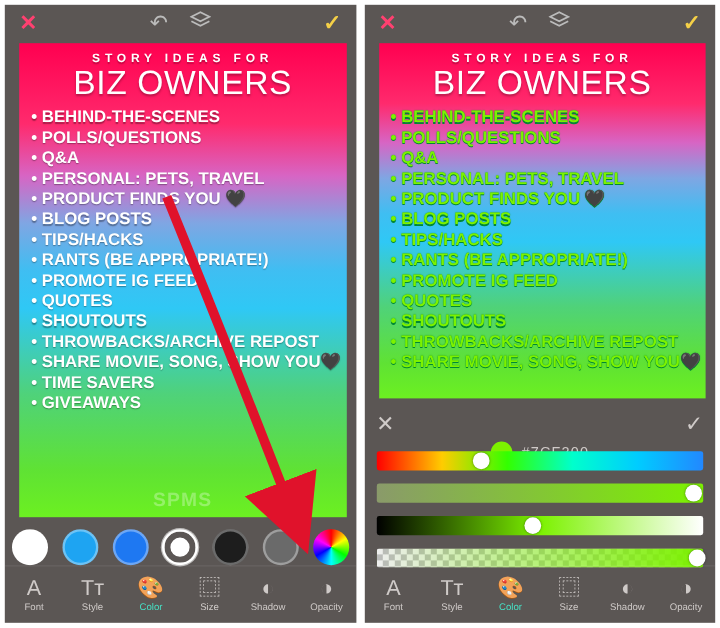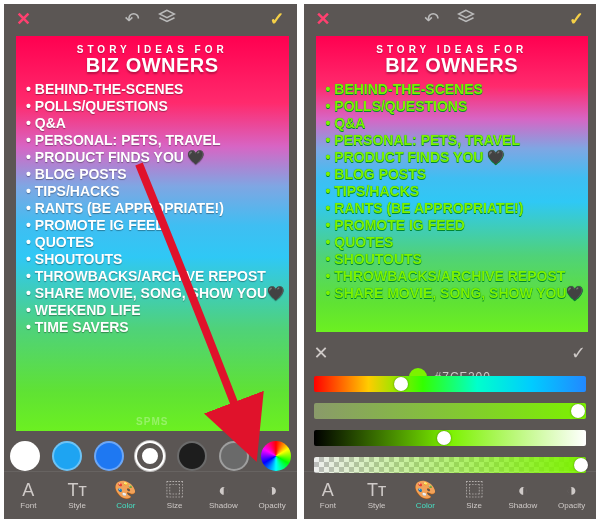--- a/index.html
+++ b/index.html
@@ -14,27 +14,27 @@
   .topbar-group { display: flex; align-items: center; gap: 18px; }
   .canvas {
     margin: 2px 8px 0 12px;
     height: 395px;
     position: relative;
     background: linear-gradient(180deg, #ff0050 0%, #ff2a6d 17%, #d765c4 28%, #7fa6e3 38%, #3fbef2 48%, #2fc8f5 56%, #4fd27a 74%, #5fe234 90%, #6cf021 100%);
     padding: 8px 10px 4px 10px;
     overflow: hidden;
   }
   .subtitle { color: #fff; font-size: 10px; letter-spacing: 4px; text-align: center; font-weight: 600; text-shadow: 0 1px 1px rgba(0,0,0,.25);}
-  .title { color: #fff; font-size: 20px; font-weight: 700; text-align: center; letter-spacing: 0.5px; text-shadow: 0 2px 2px rgba(0,0,0,.3); margin-bottom: 6px; line-height: 1;}
+  .title { color: #fff; font-size: 28px; font-weight: 400; text-align: center; letter-spacing: 0.5px; text-shadow: 0 2px 2px rgba(0,0,0,.3); margin-bottom: 6px; line-height: 1;}
   .bullets { list-style: none; }
   .bullets li { color: #fff; font-size: 14px; font-weight: 800; line-height: 17px; text-shadow: 0 1px 1px rgba(0,0,0,.35); white-space: nowrap; }
   .bullets li::before { content: "• "; }
   .canvas.short { height: 296px; }
   .canvas.short .bullets li { color: #7cf200; text-shadow: 0 1px 0 #083, 0 0 1px #083; }
-  .watermark { position: absolute; bottom: 4px; left: 50%; transform: translateX(-50%); color: rgba(255,255,255,.3); font-size: 10px; font-weight: 900; letter-spacing: 1px; }
+  .watermark { position: absolute; bottom: 4px; left: 50%; transform: translateX(-50%); color: rgba(255,255,255,.3); font-size: 16px; font-weight: 900; letter-spacing: 1px; }
   .swatches { padding: 10px 6px 6px 6px; display: flex; align-items: center; justify-content: space-between; }
   .sw { width: 30px; height: 30px; border-radius: 50%; border: 2px solid rgba(255,255,255,.35); }
   .sw.ring { box-shadow: inset 0 0 0 5px #5b5654, 0 0 0 1px rgba(255,255,255,.6); }
   .sw.rainbow { background: conic-gradient(red, yellow, lime, cyan, blue, magenta, red); border: none; }
   .tabs { position: absolute; bottom: 0; left: 0; right: 0; height: 48px; display: flex; border-top: 1px solid rgba(255,255,255,.08); }
   .tab { flex: 1; display: flex; flex-direction: column; align-items: center; justify-content: center; gap: 2px; color: #cfcac8; font-size: 8px; }
   .tab.active { color: #46e1c5; }
   .tab .ico { font-size: 18px; line-height: 1; }
   .picker { padding: 8px 10px 0 10px; }
   .picker-head { display: flex; align-items: center; justify-content: space-between; height: 26px; margin-bottom: 10px; }
@@ -86,22 +86,22 @@
           <li>PERSONAL: PETS, TRAVEL</li>
           <li>PRODUCT FINDS YOU 🖤</li>
           <li>BLOG POSTS</li>
           <li>TIPS/HACKS</li>
           <li>RANTS (BE APPROPRIATE!)</li>
           <li>PROMOTE IG FEED</li>
           <li>QUOTES</li>
           <li>SHOUTOUTS</li>
           <li>THROWBACKS/ARCHIVE REPOST</li>
           <li>SHARE MOVIE, SONG, SHOW YOU🖤</li>
-          <li>WEEKEND LIFE</li>
           <li>TIME SAVERS</li>
+          <li>GIVEAWAYS</li>
         </ul>
       <div class="watermark">SPMS</div>
     </div>
     <div class="swatches">
         <div class="sw" style="background: rgb(255, 255, 255);"></div>
         <div class="sw" style="background: rgb(30, 164, 242);"></div>
         <div class="sw" style="background: rgb(30, 120, 242);"></div>
         <div class="sw ring" style="background: rgb(255, 255, 255);"></div>
         <div class="sw" style="background: rgb(29, 29, 29);"></div>
         <div class="sw" style="background: rgb(106, 106, 106);"></div>

